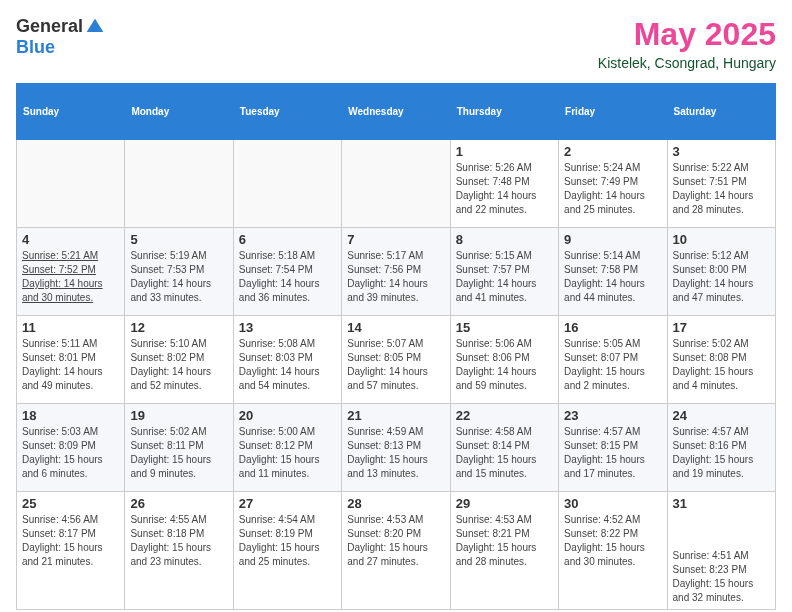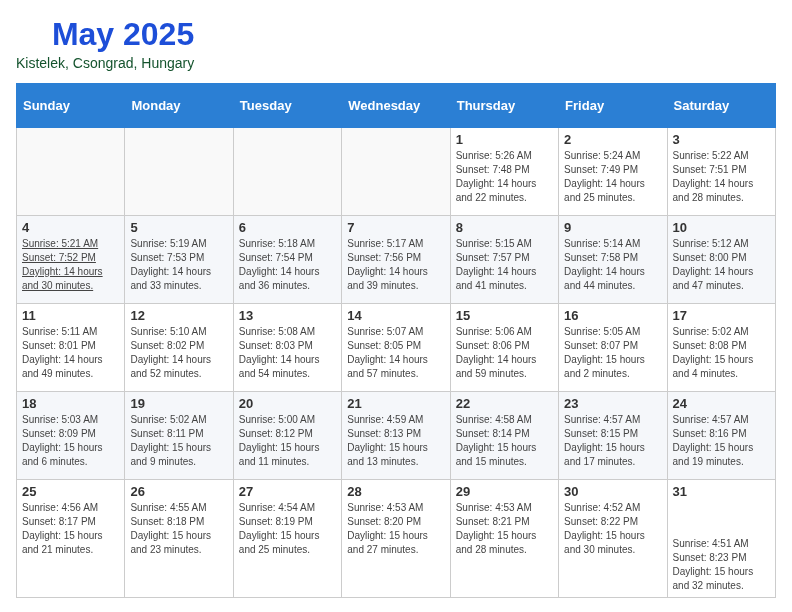--- a/index.html
+++ b/index.html
@@ -39,38 +39,38 @@
       width: 20px;
       height: 20px;
       margin-left: 2px;
     }
     .title-section {
       text-align: right;
     }
     .month-title {
       font-size: 32px;
       font-weight: bold;
-      color: #1d4ed8;
+      color: #ec4899;
     }
     .location-title {
       font-size: 14px;
       color: #14532d;
       margin-top: 2px;
     }
     .calendar {
       width: 100%;
       border-collapse: collapse;
       table-layout: fixed;
     }
     .calendar th {
       background-color: #2b7fd4;
       color: white;
       text-align: left;
-      padding: 14px 6px;
-      font-size: 13px;
+      padding: 22px 6px;
+      font-size: 10px;
       font-weight: bold;
       border: 1px solid #2b7fd4;
     }
     .calendar td {
       vertical-align: top;
       border: 1px solid #ccc;
       padding: 4px 5px;
       height: 88px;
       background: #fff;
       font-size: 10px;
@@ -92,20 +92,29 @@
     .day-info {
       font-size: 10px;
       color: #444;
       line-height: 1.4;
     }
   </style>
 </head>
 <body>
 
 <div class="header">
+  <div class="logo">
+    <div class="logo-text">
+      <span class="logo-general">General</span>
+      <svg class="logo-icon" viewBox="0 0 24 24">
+        <polygon points="12,2 22,18 2,18" fill="#2b7fd4"></polygon>
+      </svg>
+    </div>
+    <span class="logo-blue">Blue</span>
+  </div>
   <div class="title-section">
     <div class="month-title">May 2025</div>
     <div class="location-title">Kistelek, Csongrad, Hungary</div>
   </div>
 </div>
 
 <table class="calendar">
   <thead>
     <tr>
     <th>Sunday</th>

